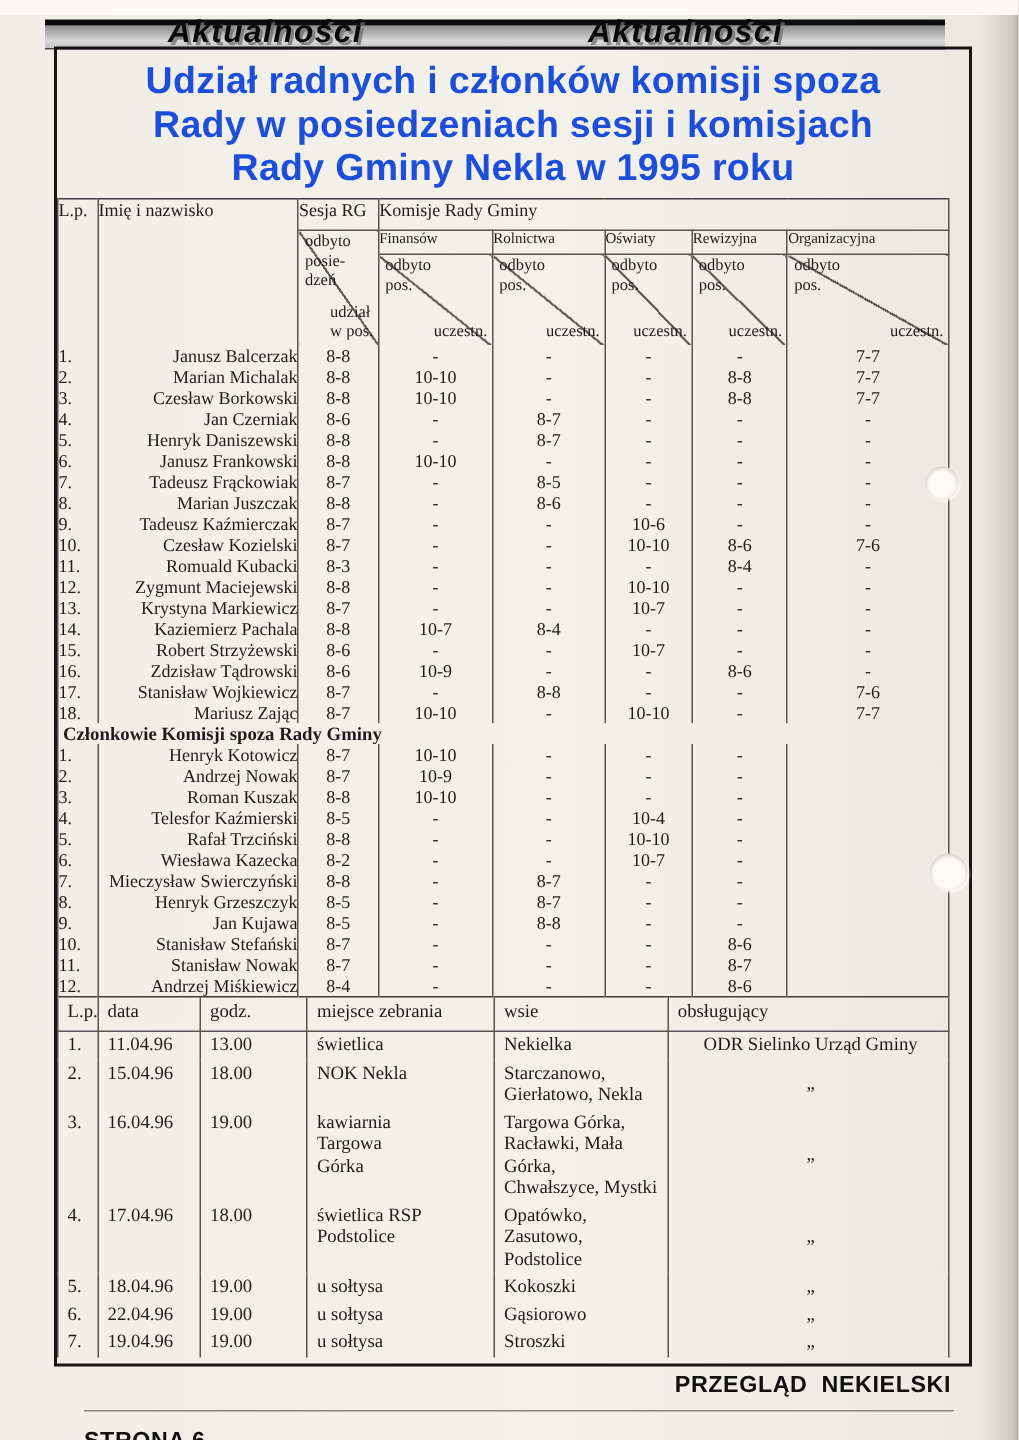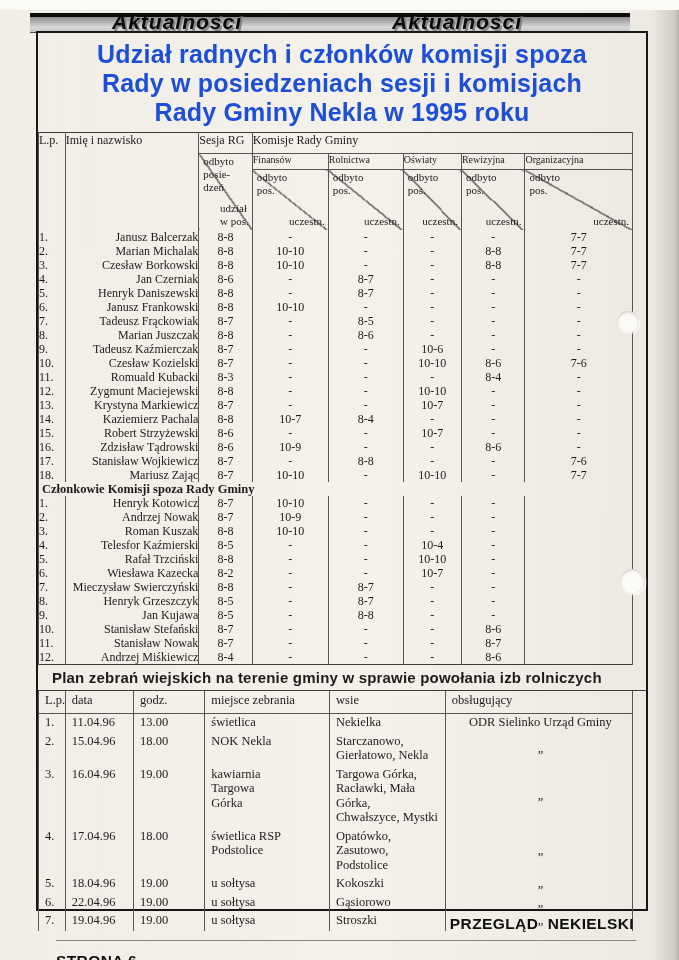--- a/index.html
+++ b/index.html
@@ -485,21 +485,20 @@
           <td class="c-val">-</td>
           <td class="c-val">-</td>
           <td class="c-val">-</td>
           <td class="c-val">8-6</td>
           <td class="c-val"></td>
         </tr>
 
     </tbody>
   </table>
 
-  <div class="plan-title">Plan zebrań wiejskich na terenie gminy w sprawie powołania izb rolniczych</div>
 
   <table class="plan">
     <colgroup>
       <col style="width:4.5%">
         <col style="width:11.5%">
         <col style="width:12%">
       <col style="width:21%">
         <col style="width:19.5%">
         <col style="width:31.5%">
     </colgroup>

